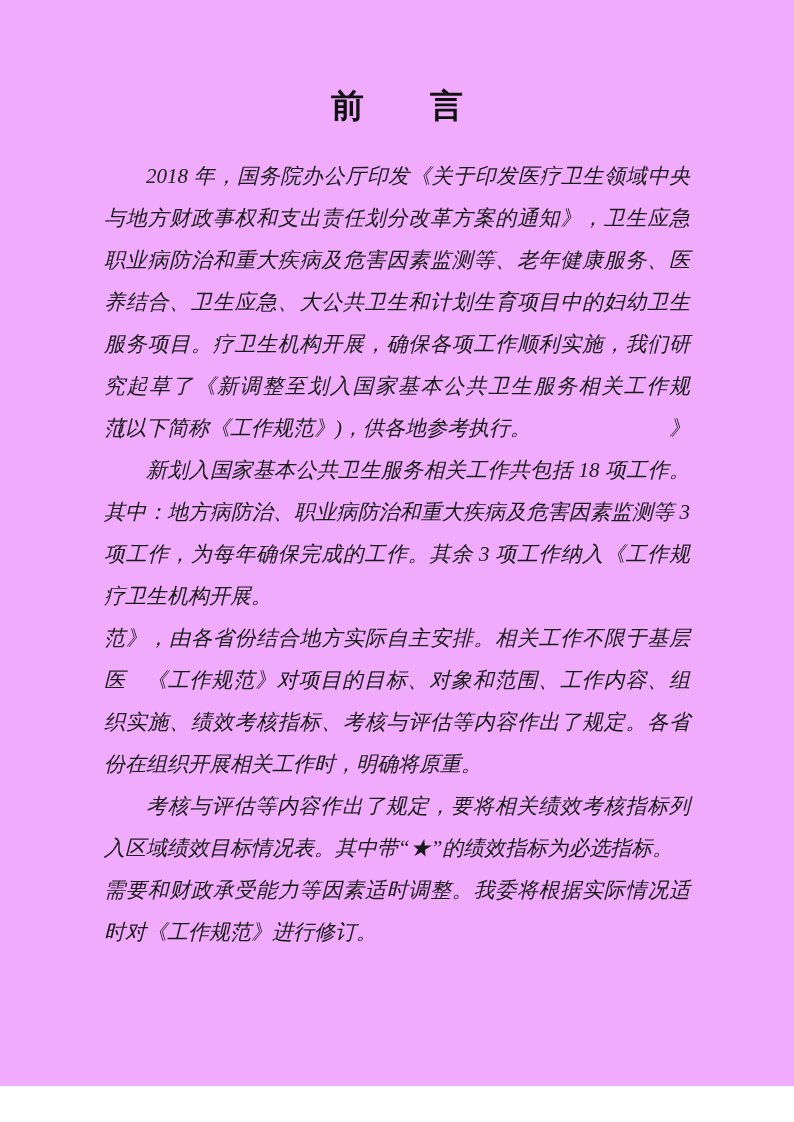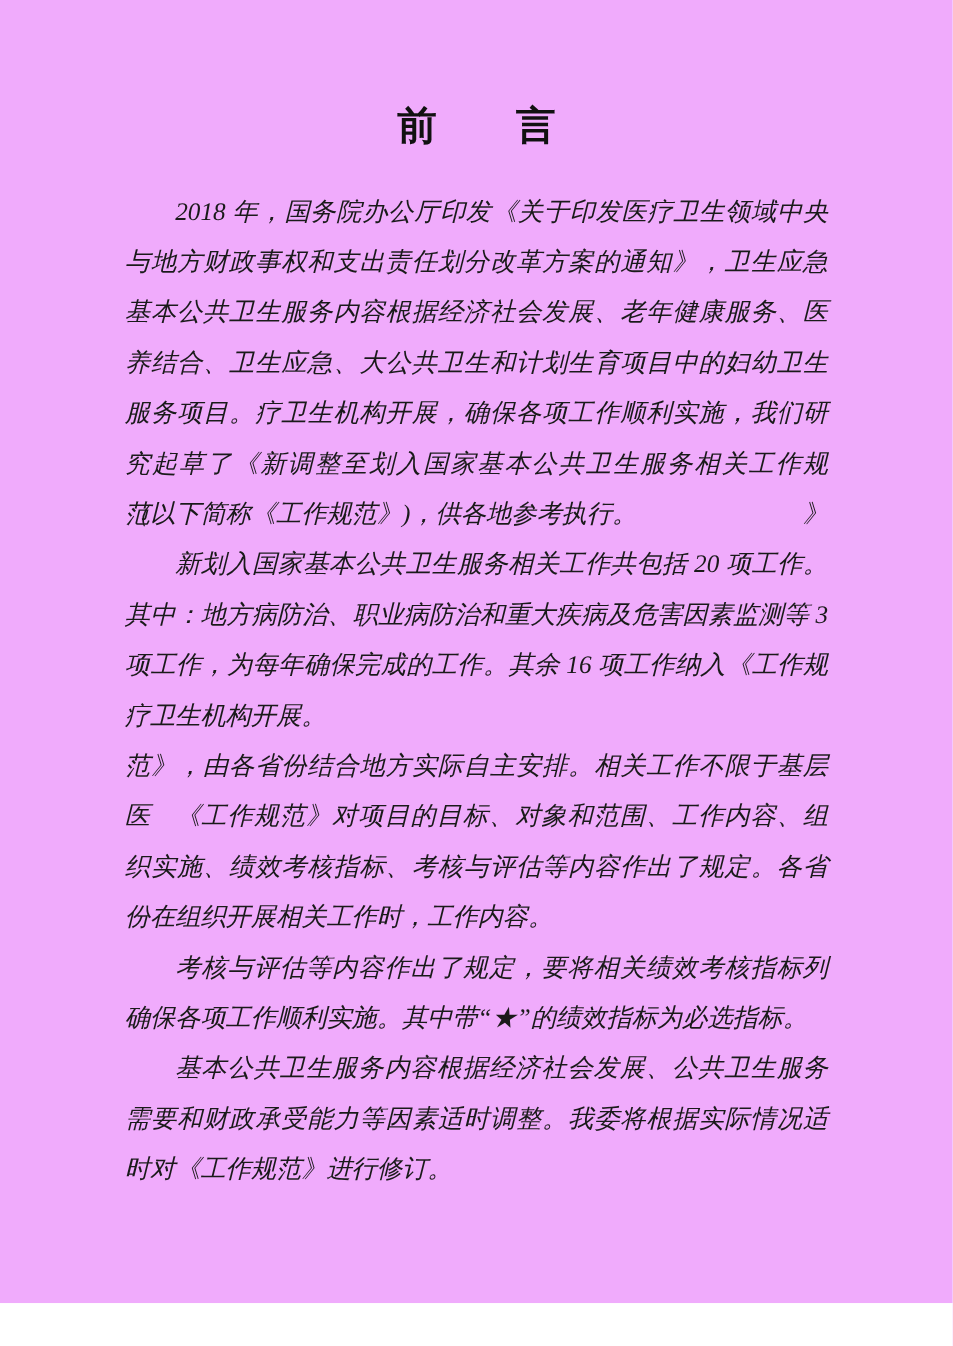--- a/index.html
+++ b/index.html
@@ -50,41 +50,40 @@
 </style>
 </head>
 <body>
 
 <div class="page">
   <h1 class="doc-title">前　　言</h1>
   <div class="doc-body" id="doc-body">
       <div class="paragraph">
         <div class="line first">2018 年，国务院办公厅印发《关于印发医疗卫生领域中央</div>
         <div class="line">与地方财政事权和支出责任划分改革方案的通知》，卫生应急</div>
-        <div class="line">基本公共卫生服务内容根据经济社会发展、老年健康服务、医</div>
+        <div class="line">职业病防治和重大疾病及危害因素监测等、老年健康服务、医</div>
         <div class="line">养结合、卫生应急、大公共卫生和计划生育项目中的妇幼卫生</div>
         <div class="line">服务项目。疗卫生机构开展，确保各项工作顺利实施，我们研</div>
         <div class="line">究起草了《新调整至划入国家基本公共卫生服务相关工作规范》</div>
         <div class="line last">（以下简称《工作规范》)，供各地参考执行。</div>
       </div>
       <div class="paragraph">
-        <div class="line first">新划入国家基本公共卫生服务相关工作共包括 20 项工作。</div>
+        <div class="line first">新划入国家基本公共卫生服务相关工作共包括 18 项工作。</div>
         <div class="line">其中：地方病防治、职业病防治和重大疾病及危害因素监测等 3</div>
-        <div class="line">项工作，为每年确保完成的工作。其余 16 项工作纳入《工作规</div>
+        <div class="line">项工作，为每年确保完成的工作。其余 3 项工作纳入《工作规</div>
         <div class="line last">疗卫生机构开展。</div>
         <div class="line">范》，由各省份结合地方实际自主安排。相关工作不限于基层医</div>
       </div>
       <div class="paragraph">
         <div class="line first">《工作规范》对项目的目标、对象和范围、工作内容、组</div>
         <div class="line">织实施、绩效考核指标、考核与评估等内容作出了规定。各省</div>
-        <div class="line last">份在组织开展相关工作时，工作内容。</div>
+        <div class="line last">份在组织开展相关工作时，明确将原重。</div>
       </div>
       <div class="paragraph">
         <div class="line first">考核与评估等内容作出了规定，要将相关绩效考核指标列</div>
-        <div class="line last">确保各项工作顺利实施。其中带“★”的绩效指标为必选指标。</div>
+        <div class="line last">入区域绩效目标情况表。其中带“★”的绩效指标为必选指标。</div>
       </div>
       <div class="paragraph">
-        <div class="line first">基本公共卫生服务内容根据经济社会发展、公共卫生服务</div>
         <div class="line">需要和财政承受能力等因素适时调整。我委将根据实际情况适</div>
         <div class="line last">时对《工作规范》进行修订。</div>
       </div>
     </div>
 </div>
 
 </body></html>

